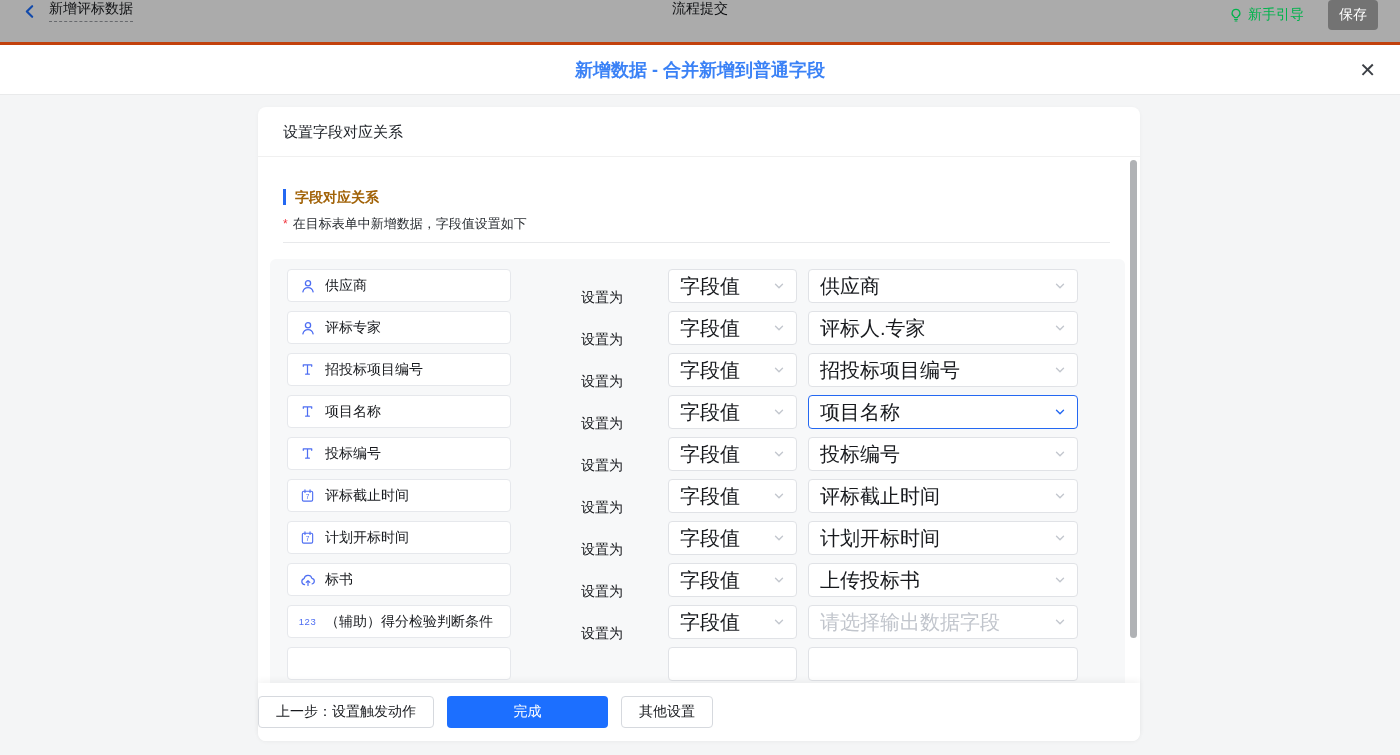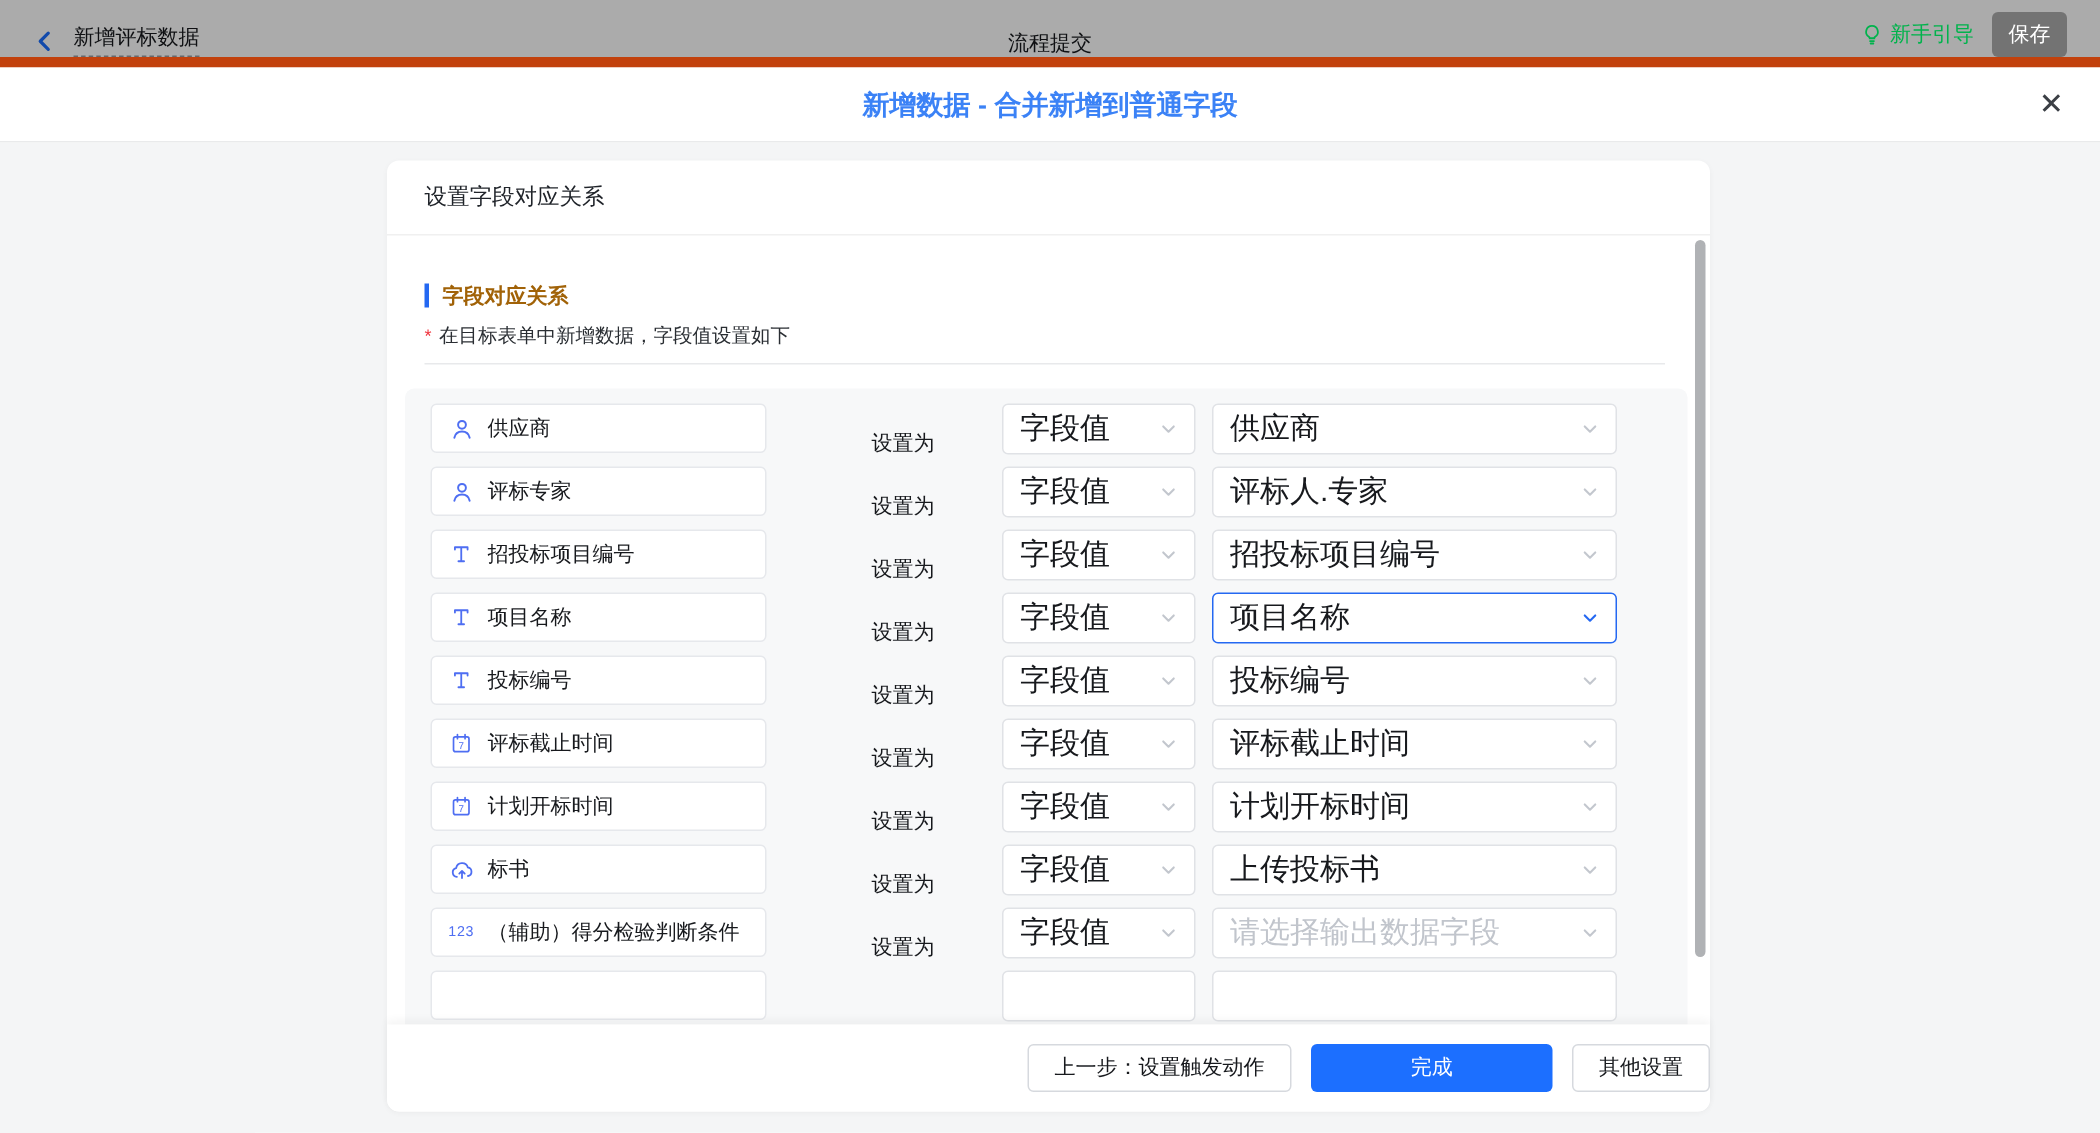--- a/index.html
+++ b/index.html
@@ -1,27 +1,27 @@
 <!DOCTYPE html>
 <html><head>
 <meta charset="utf-8">
 <style>
   * { margin:0; padding:0; box-sizing:border-box; }
   html,body { width:1400px; height:755px; overflow:hidden;
     font-family:"Liberation Sans","DejaVu Sans",sans-serif; color:#17191d; background:#f4f5f6; }
 
   
-  .topbar { position:relative; height:45px; background:#fff; display:flex; align-items:flex-end;
-    padding:0 22px; border-bottom:7px solid #c2410c; }
+  .topbar { position:relative; height:45px; background:#fff; display:flex; align-items:flex-start;
+    padding:0 22px; border-bottom:3px solid #c2410c; }
   .topbar::after { content:""; position:absolute; inset:0; background:rgba(0,0,0,0.33); pointer-events:none; }
   .tb-left { display:flex; align-items:center; gap:12px; }
   .back-ic { display:flex; align-items:center; cursor:pointer; }
   .tb-title { font-size:14px; color:#17191d; border-bottom:1px dashed #9a9da3; padding-bottom:3px; }
   .tb-center { position:absolute; left:0; right:0; text-align:center; font-size:14px; color:#17191d; }
-  .tb-right { margin-left:auto; display:flex; align-items:center; gap:12px; position:relative; z-index:1; }
+  .tb-right { margin-left:auto; display:flex; align-items:center; gap:24px; position:relative; z-index:1; }
   .guide { display:flex; align-items:center; gap:5px; color:#00B34C; font-size:14px; cursor:pointer; }
   .save-btn { width:50px; height:30px; background:#737373; color:#fff; border:none; border-radius:4px;
     font-size:14px; cursor:pointer; font-family:inherit; }
 
   
   .mtitlebar { height:50px; background:#fff; border-bottom:1px solid #e9eaeb; position:relative;
     display:flex; align-items:center; justify-content:center; }
   .mtitle { font-size:18px; font-weight:bold; color:#3b82f6; }
   .close-x { position:absolute; right:24px; top:50%; transform:translateY(-50%);
     font-size:20px; color:#3b3f45; cursor:pointer; line-height:1; }
@@ -37,40 +37,40 @@
   .section-title { margin:32px 25px 0; font-size:14px; font-weight:bold; color:#a16207;
     border-left:3px solid #2468F2; padding-left:9px; line-height:16px; }
   .section-desc { margin:10px 25px 0; font-size:13px; color:#2a2e33; }
   .req { color:#F0353F; margin-right:5px; font-size:12px; }
 
   .cols-row { margin:14px 30px 0 25px; display:flex; font-size:14px; font-weight:500; color:#17191d; }
   .col-left { width:525px; }
   .divider { margin:9px 30px 0 25px; height:1px; background:#e8e9eb; }
 
   .rows-panel { margin:16px 15px 0 12px; background:#f7f8f9; border-radius:6px; padding:10px 17px 30px; }
-  .map-row { display:flex; align-items:center; height:33px; margin-bottom:9px; }
+  .map-row { display:flex; height:33px; margin-bottom:9px; }
   .field-box { width:224px; height:33px; background:#fff; border:1px solid #e6e8ec; border-radius:4px;
     display:flex; align-items:center; padding:0 11px; gap:9px; font-size:14px; cursor:default; }
   .f-icon { display:flex; align-items:center; justify-content:center; width:17px; color:#4E6EF2; flex:none; }
   .f-icon .num { font-size:9.5px; color:#4E6EF2; letter-spacing:0.5px; }
   .f-label { white-space:nowrap; overflow:hidden; }
   .set-as { margin-left:70px; width:44px; font-size:14px; color:#17191d; flex:none;margin-top:20px; }
   .select { height:34px; background:#fff; border:1px solid #e0e2e6; border-radius:4px; display:flex;
     align-items:center; justify-content:space-between; padding:0 11px; font-size:20px; cursor:pointer; }
   .sel-mode { margin-left:43px; width:129px; flex:none; }
   .sel-out  { margin-left:11px; width:270px; flex:none; }
   .select.focused { border:1px solid #2468F2; }
   .select .ph { color:#c1c5cc; }
   .chev { flex:none; }
 
   .scroll-thumb { position:absolute; right:3px; top:53px; width:7px; height:478px;
     background:#b0b2b5; border-radius:4px; }
 
   .card-footer { height:58px; background:#fff; border-radius:0 0 8px 8px; display:flex;
-    align-items:center; justify-content:flex-end; gap:13px; position:relative;
+    align-items:center; justify-content:flex-start; gap:13px; position:relative;
     box-shadow:0 -3px 6px rgba(0,0,0,0.045); }
   .btn { height:32px; border-radius:4px; font-size:14px; cursor:pointer; font-family:inherit; }
   .btn-outline { background:#fff; border:1px solid #d6d9de; color:#17191d; padding:0 17px; }
   .btn-primary { background:#1C6FFF; border:none; color:#fff; width:161px; }
 </style>
 </head>
 <body>
 
 <div class="topbar">
   <div class="tb-left">

